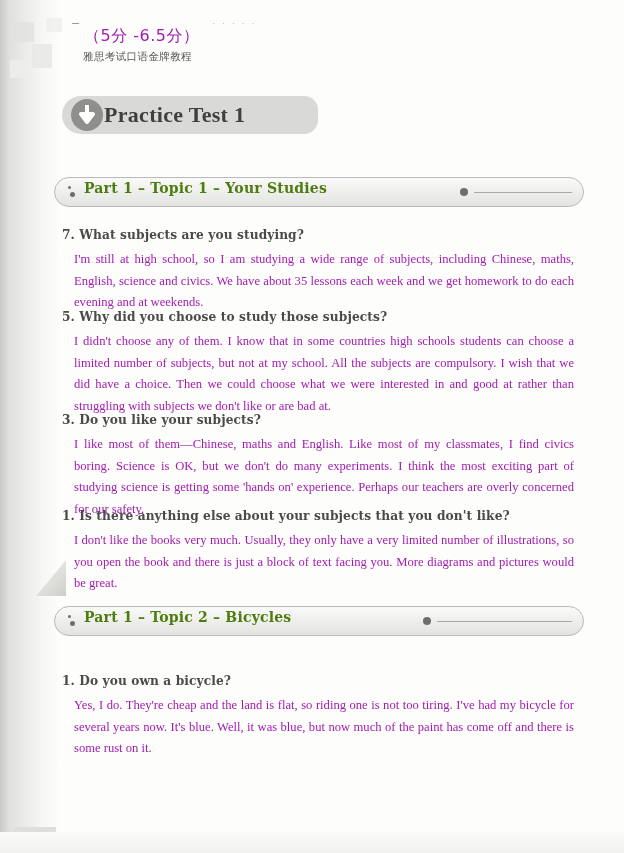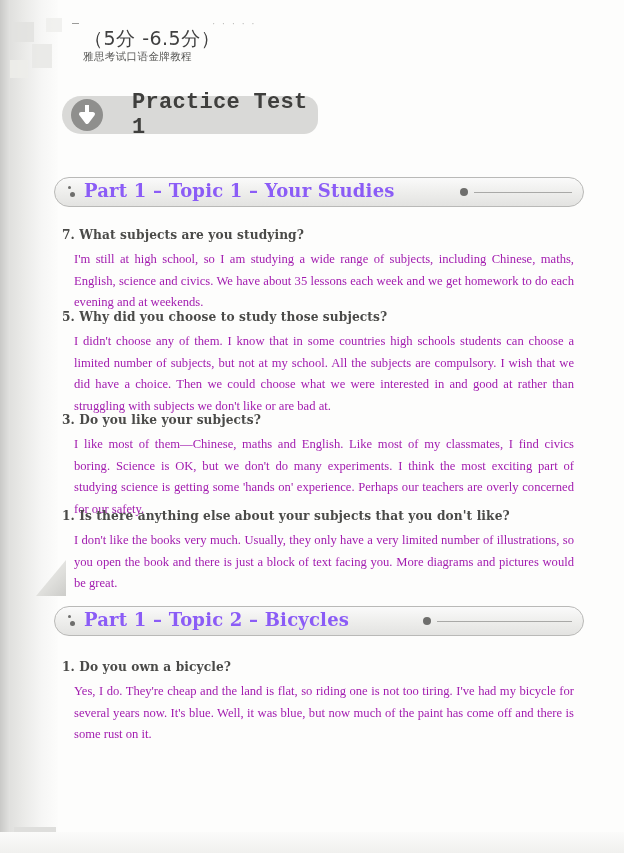--- a/index.html
+++ b/index.html
@@ -80,22 +80,22 @@
     top: 18px;
     font-size: 10px;
     color: #b4b4b2;
     letter-spacing: 2px;
   }
   .band-sub {
     position: absolute;
     left: 84px;
     top: 26px;
     font-family: "DejaVu Sans", sans-serif;
-    font-size: 19px;
-    color: #404040;
+    font-size: 16px;
+    color: #a21caf;
     letter-spacing: .5px;
   }
 
   
   .banner {
     position: absolute;
     left: 62px;
     top: 96px;
     width: 256px;
     height: 38px;
@@ -105,22 +105,22 @@
     align-items: center;
   }
   .banner-arrow {
     position: absolute;
     left: 8px;
     top: 2px;
     width: 34px;
     height: 34px;
   }
   .banner-title {
-    margin-left: 70px;
-    font-family: Liberation Mono, monospace;
+    margin-left: 42px;
+    font-family: Liberation Serif, serif;
     font-weight: bold;
     font-size: 22px;
     color: #3f3f3d;
     letter-spacing: .3px;
   }
 
   
   .section-head {
     position: absolute;
     left: 54px;
@@ -151,22 +151,22 @@
     border-radius: 50%;
   }
   .sh-dots i.a { width: 3px; height: 3px; left: 1px; top: 1px; }
   .sh-dots i.b { width: 5px; height: 5px; left: 3px; top: 7px; }
   .sh-title {
     position: absolute;
     left: 30px;
     top: 3px;
     font-family: "DejaVu Serif", serif;
     font-weight: bold;
-    font-size: 18px;
-    color: #8b5cf6;
+    font-size: 14px;
+    color: #4d7c0f;
     letter-spacing: .2px;
     white-space: nowrap;
     background: transparent;
   }
   .sh-bullet {
     position: absolute;
     top: 11px;
     width: 8px;
     height: 8px;
     border-radius: 50%;
@@ -290,20 +290,20 @@
     <div class="sh-pill"></div>
     <div class="sh-dots">
       <i class="a"></i>
         <i class="b"></i>
     </div>
     <div class="sh-title">Part 1 – Topic 2 – Bicycles</div>
     <div class="sh-bullet" style="left:369px;"></div>
     <div class="sh-rule" style="left:383px; width:135px;"></div>
   </div>
 
-  <div class="qa" style="top:660px;">
+  <div class="qa" style="top:674px;">
     <p class="question">1. Do you own a bicycle?</p>
     <p class="answer">Yes, I do. They're cheap and the land is flat, so riding one is not too tiring. I've had my bicycle for several years now. It's blue. Well, it was blue, but now much of the paint has come off and there is some rust on it.</p>
   </div>
 
   <div class="folio">196</div>
   <div class="bottom-shade"></div>
 </div>
 
 </body></html>

